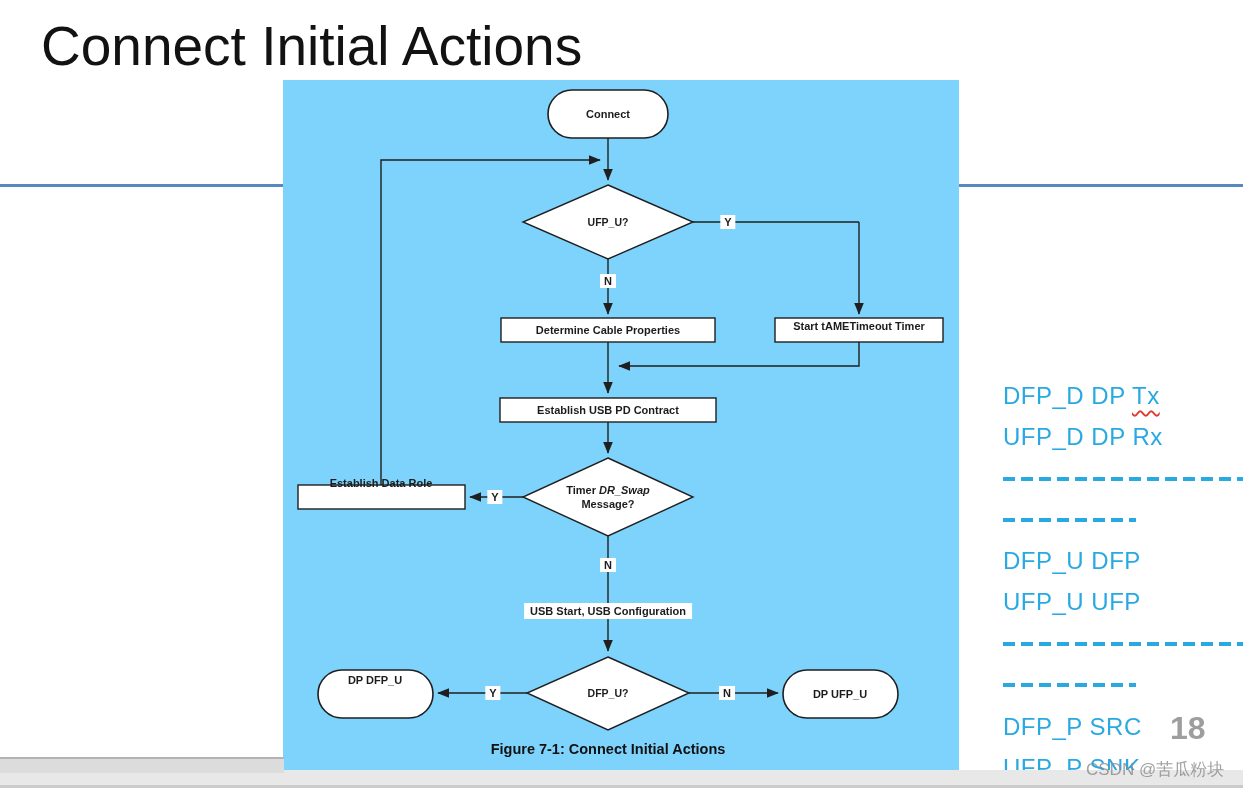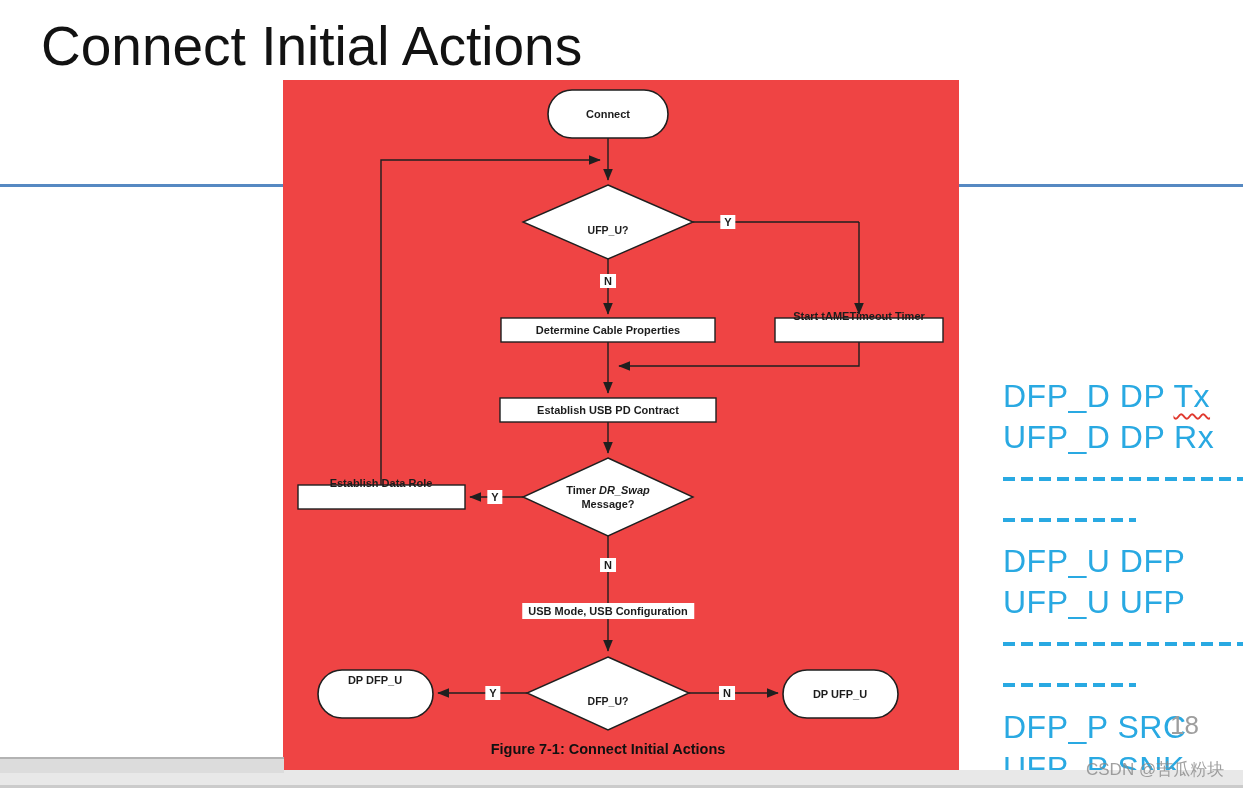--- a/index.html
+++ b/index.html
@@ -13,66 +13,66 @@
     font-size:55px;font-weight:300;color:#121212;letter-spacing:0;
     white-space:nowrap;
   }
   
   .rule{position:absolute;top:184px;height:3px;background:#5689c2;}
   .rule-left{left:0;width:283px;}
   .rule-right{left:958px;width:285px;}
   
   .figure{
     position:absolute;left:283px;top:80px;width:676px;height:692px;
-    background:#ef4444;
+    background:#7dd3fc;
   }
   .figure svg{position:absolute;left:0;top:0;}
   .nlabel{
     position:absolute;transform:translate(-50%,-50%);
     font-size:11px;font-weight:bold;color:#1c1c1c;white-space:nowrap;
     text-align:center;line-height:14px;
   }
-  .nlabel.small{font-size:10.5px;margin-top:8px;}
+  .nlabel.small{font-size:10.5px;}
   .branch{
     position:absolute;transform:translate(-50%,-50%);
     font-size:11px;font-weight:bold;color:#1c1c1c;
     background:#ffffff;padding:1px 4px;line-height:12px;
   }
   .usbnote{
     position:absolute;transform:translate(-50%,-50%);
     font-size:11px;font-weight:bold;color:#1c1c1c;background:#ffffff;
     padding:2px 6px;white-space:nowrap;
   }
   .fig-caption{
     position:absolute;transform:translate(-50%,-50%);
     font-size:14.5px;font-weight:bold;color:#111;white-space:nowrap;
   }
   .swap-term{font-style:italic;}
   
   .ann{
     position:absolute;left:1003px;
-    font-size:32px;font-weight:400;color:#29a9e2;
+    font-size:24px;font-weight:400;color:#29a9e2;
     line-height:42px;white-space:nowrap;letter-spacing:0.5px;
   }
   .squiggle{
     text-decoration:underline;
     text-decoration-style:wavy;
     text-decoration-color:#e0392e;
     text-decoration-thickness:1.5px;
     text-underline-offset:6px;
   }
   .dash-line{
     position:absolute;left:1003px;height:4px;
     background:repeating-linear-gradient(90deg,#29a9e2 0 12px,transparent 12px 18px);
   }
   .dash-long{width:240px;}
   .dash-short{width:133px;}
   .page-num{
     position:absolute;left:1170px;top:710px;
-    font-size:26px;font-weight:400;color:#9e9e9e;
+    font-size:32px;font-weight:700;color:#9e9e9e;
   }
   
   .scroll-track{position:absolute;left:0;top:770px;width:1243px;height:16px;background:#e8e8e8;}
   .scroll-thumb{position:absolute;left:0;top:757px;width:284px;height:14px;background:#dcdcdc;border-top:2px solid #b3b3b3;}
   .bottom-edge{position:absolute;left:0;top:785px;width:1243px;height:3px;background:#cbcbcb;}
   
   .watermark{
     position:absolute;left:1086px;top:758px;
     font-size:17px;color:#8a8a8a;opacity:0.8;white-space:nowrap;
   }
@@ -116,36 +116,36 @@
       <rect x="15" y="405" width="167" height="24" fill="#fff"></rect>
       <polygon points="325,577 406,613 325,650 244,613" fill="#fff"></polygon>
       <rect x="35" y="590" width="115" height="48" rx="24" fill="#fff" stroke-width="1.6"></rect>
       <rect x="500" y="590" width="115" height="48" rx="24" fill="#fff" stroke-width="1.6"></rect>
     </g>
   </svg>
 
   <div class="nlabel" style="left:325px;top:34px">Connect</div>
   <div class="nlabel small" style="left:325px;top:142px">UFP_U?</div>
   <div class="nlabel" style="left:325px;top:250px">Determine Cable Properties</div>
-  <div class="nlabel" style="left:576px;top:236px">Start tAMETimeout Timer</div>
+  <div class="nlabel" style="left:576px;top:246px">Start tAMETimeout Timer</div>
   <div class="nlabel" style="left:325px;top:330px">Establish USB PD Contract</div>
   <div class="nlabel" style="left:325px;top:417px"><span>Timer </span><span class="swap-term">DR_Swap</span><br><span>Message?</span></div>
   <div class="nlabel" style="left:98px;top:403px">Establish Data Role</div>
   <div class="nlabel small" style="left:325px;top:613px">DFP_U?</div>
   <div class="nlabel" style="left:92px;top:600px">DP DFP_U</div>
   <div class="nlabel" style="left:557px;top:614px">DP UFP_U</div>
 
   <div class="branch" style="left:445px;top:142px">Y</div>
   <div class="branch" style="left:325px;top:201px">N</div>
   <div class="branch" style="left:212px;top:417px">Y</div>
   <div class="branch" style="left:325px;top:485px">N</div>
   <div class="branch" style="left:210px;top:613px">Y</div>
   <div class="branch" style="left:444px;top:613px">N</div>
 
-  <div class="usbnote" style="left:325px;top:531px">USB Mode, USB Configuration</div>
+  <div class="usbnote" style="left:325px;top:531px">USB Start, USB Configuration</div>
 
   <div class="fig-caption" style="left:325px;top:669px">Figure 7-1: Connect Initial Actions</div>
 </div>
 
 <div class="ann" style="top:375px"><span>DFP_D DP </span><span class="squiggle">Tx</span></div>
 <div class="ann" style="top:416px">UFP_D DP Rx</div>
 <div class="dash-line dash-long" style="top:477px"></div>
 <div class="dash-line dash-short" style="top:518px"></div>
 <div class="ann" style="top:540px">DFP_U DFP</div>
 <div class="ann" style="top:581px">UFP_U UFP</div>

